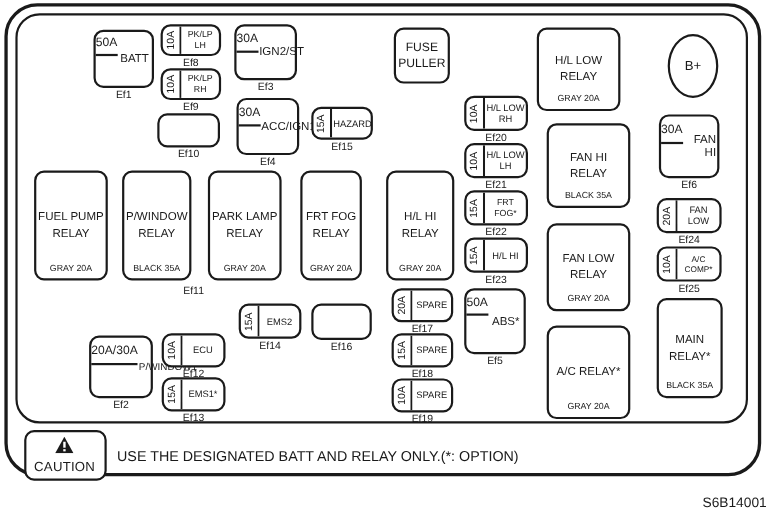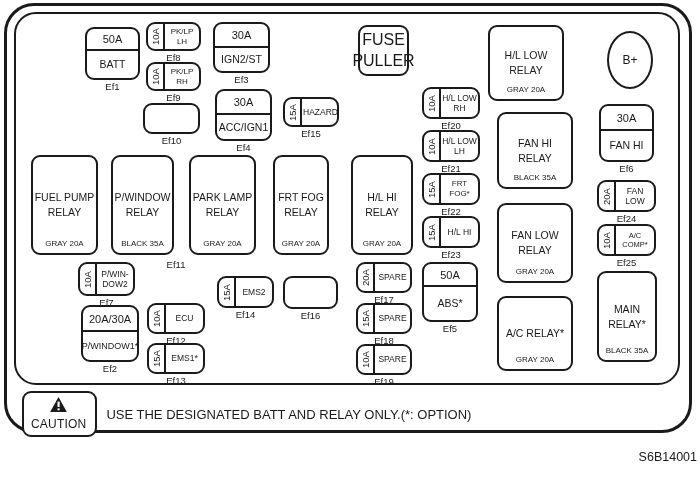--- a/index.html
+++ b/index.html
@@ -33,47 +33,47 @@
   }
   .ampv i { font-style:normal; transform:rotate(-90deg); font-size:9.5px; white-space:nowrap; }
   .fname {
     flex:1; display:flex; align-items:center; justify-content:center;
     font-size:8.5px; text-align:center; white-space:pre-line; line-height:1.2; padding:1px;
   }
   .fs8  .fname { font-size:8px; }
   .fs75 .fname { font-size:7.5px; }
 
   
-  .fuse-2s { display:flex; flex-direction:column; }
+  .fuse-2s { display:flex; }
   .amph {
     height:22px; flex:none; border-bottom:2px solid #1a1a1a;
     display:flex; align-items:center; justify-content:center; font-size:11px;
   }
   .fname2 {
     flex:1; display:flex; align-items:center; justify-content:center;
-    font-size:10.5px; text-align:left; white-space:pre-line; line-height:1.15; padding:1px;
+    font-size:10.5px; text-align:right; white-space:pre-line; line-height:1.15; padding:1px;
   }
 
   .ef { font-size:9.5px; margin-top:1px; text-align:center; white-space:nowrap; }
 
   .relay {
     position:absolute; border:2px solid #1a1a1a; border-radius:9px; background:#fff;
     display:flex; align-items:center; justify-content:center; text-align:center;
   }
   .rname { font-size:10.5px; white-space:pre-line; line-height:1.4; }
   .rcolor { position:absolute; bottom:5px; left:0; right:0; font-size:8px; text-align:center; }
 
   .ellipse {
     position:absolute; border:2px solid #1a1a1a; border-radius:50%; background:#fff;
     display:flex; align-items:center; justify-content:center; font-size:12px;
   }
   .puller {
     position:absolute; border:2px solid #1a1a1a; border-radius:9px; background:#fff;
     display:flex; align-items:center; justify-content:center;
-    font-size:16px; text-align:center; white-space:pre-line; line-height:1.3;
+    font-size:11px; text-align:center; white-space:pre-line; line-height:1.3;
   }
 
   .caution-bar { position:absolute; left:22px; top:391px; display:flex; align-items:center; }
   .caution-box {
     border:2.5px solid #1a1a1a; border-radius:9px; padding:4px 9px 4px 7px;
     display:flex; align-items:center; gap:5px; background:#fff;flex-direction:column;
   }
   .caution-label { font-size:12px; letter-spacing:0.2px; }
   .caution-text  { margin-left:9px; font-size:13px; white-space:nowrap; }
 
@@ -232,21 +232,21 @@
     </div>
     <div class="ef">Ef25</div>
   </div>
 
   <div class="relay" style="left:497px;top:203px;width:76px;height:80px">
     <span class="rname">FAN LOW
 RELAY</span>
     <span class="rcolor">GRAY 20A</span>
   </div>
 
-  <div class="relay" style="left:497px;top:296px;width:76px;height:75px">
+  <div class="relay" style="left:497px;top:296px;width:76px;height:85px">
     <span class="rname">A/C RELAY*</span>
     <span class="rcolor">GRAY 20A</span>
   </div>
 
   <div class="relay" style="left:597px;top:271px;width:60px;height:91px">
     <span class="rname">MAIN
 RELAY*</span>
     <span class="rcolor">BLACK 35A</span>
   </div>
 
@@ -273,30 +273,20 @@
 RELAY</span>
     <span class="rcolor">GRAY 20A</span>
   </div>
 
   <div class="relay" style="left:351px;top:155px;width:62px;height:100px">
     <span class="rname">H/L HI
 RELAY</span>
     <span class="rcolor">GRAY 20A</span>
   </div>
 
-  <div class="slot" style="left:78px;top:262px;width:57px">
-    <div class="box fuse-sm" style="height:34px">
-      <span class="ampv">
-          <i>10A</i>
-        </span>
-      <span class="fname">P/WIN-
-DOW2</span>
-    </div>
-    <div class="ef">Ef7</div>
-  </div>
 
   <div class="slot" style="left:81px;top:305px;width:58px">
     <div class="box fuse-2s" style="height:57px">
       <span class="amph" style="height:25px">20A/30A</span>
       <span class="fname2" style="font-size:9px">P/WINDOW1*</span>
     </div>
     <div class="ef">Ef2</div>
   </div>
 
   <div class="slot" style="left:147px;top:258px;width:58px">

